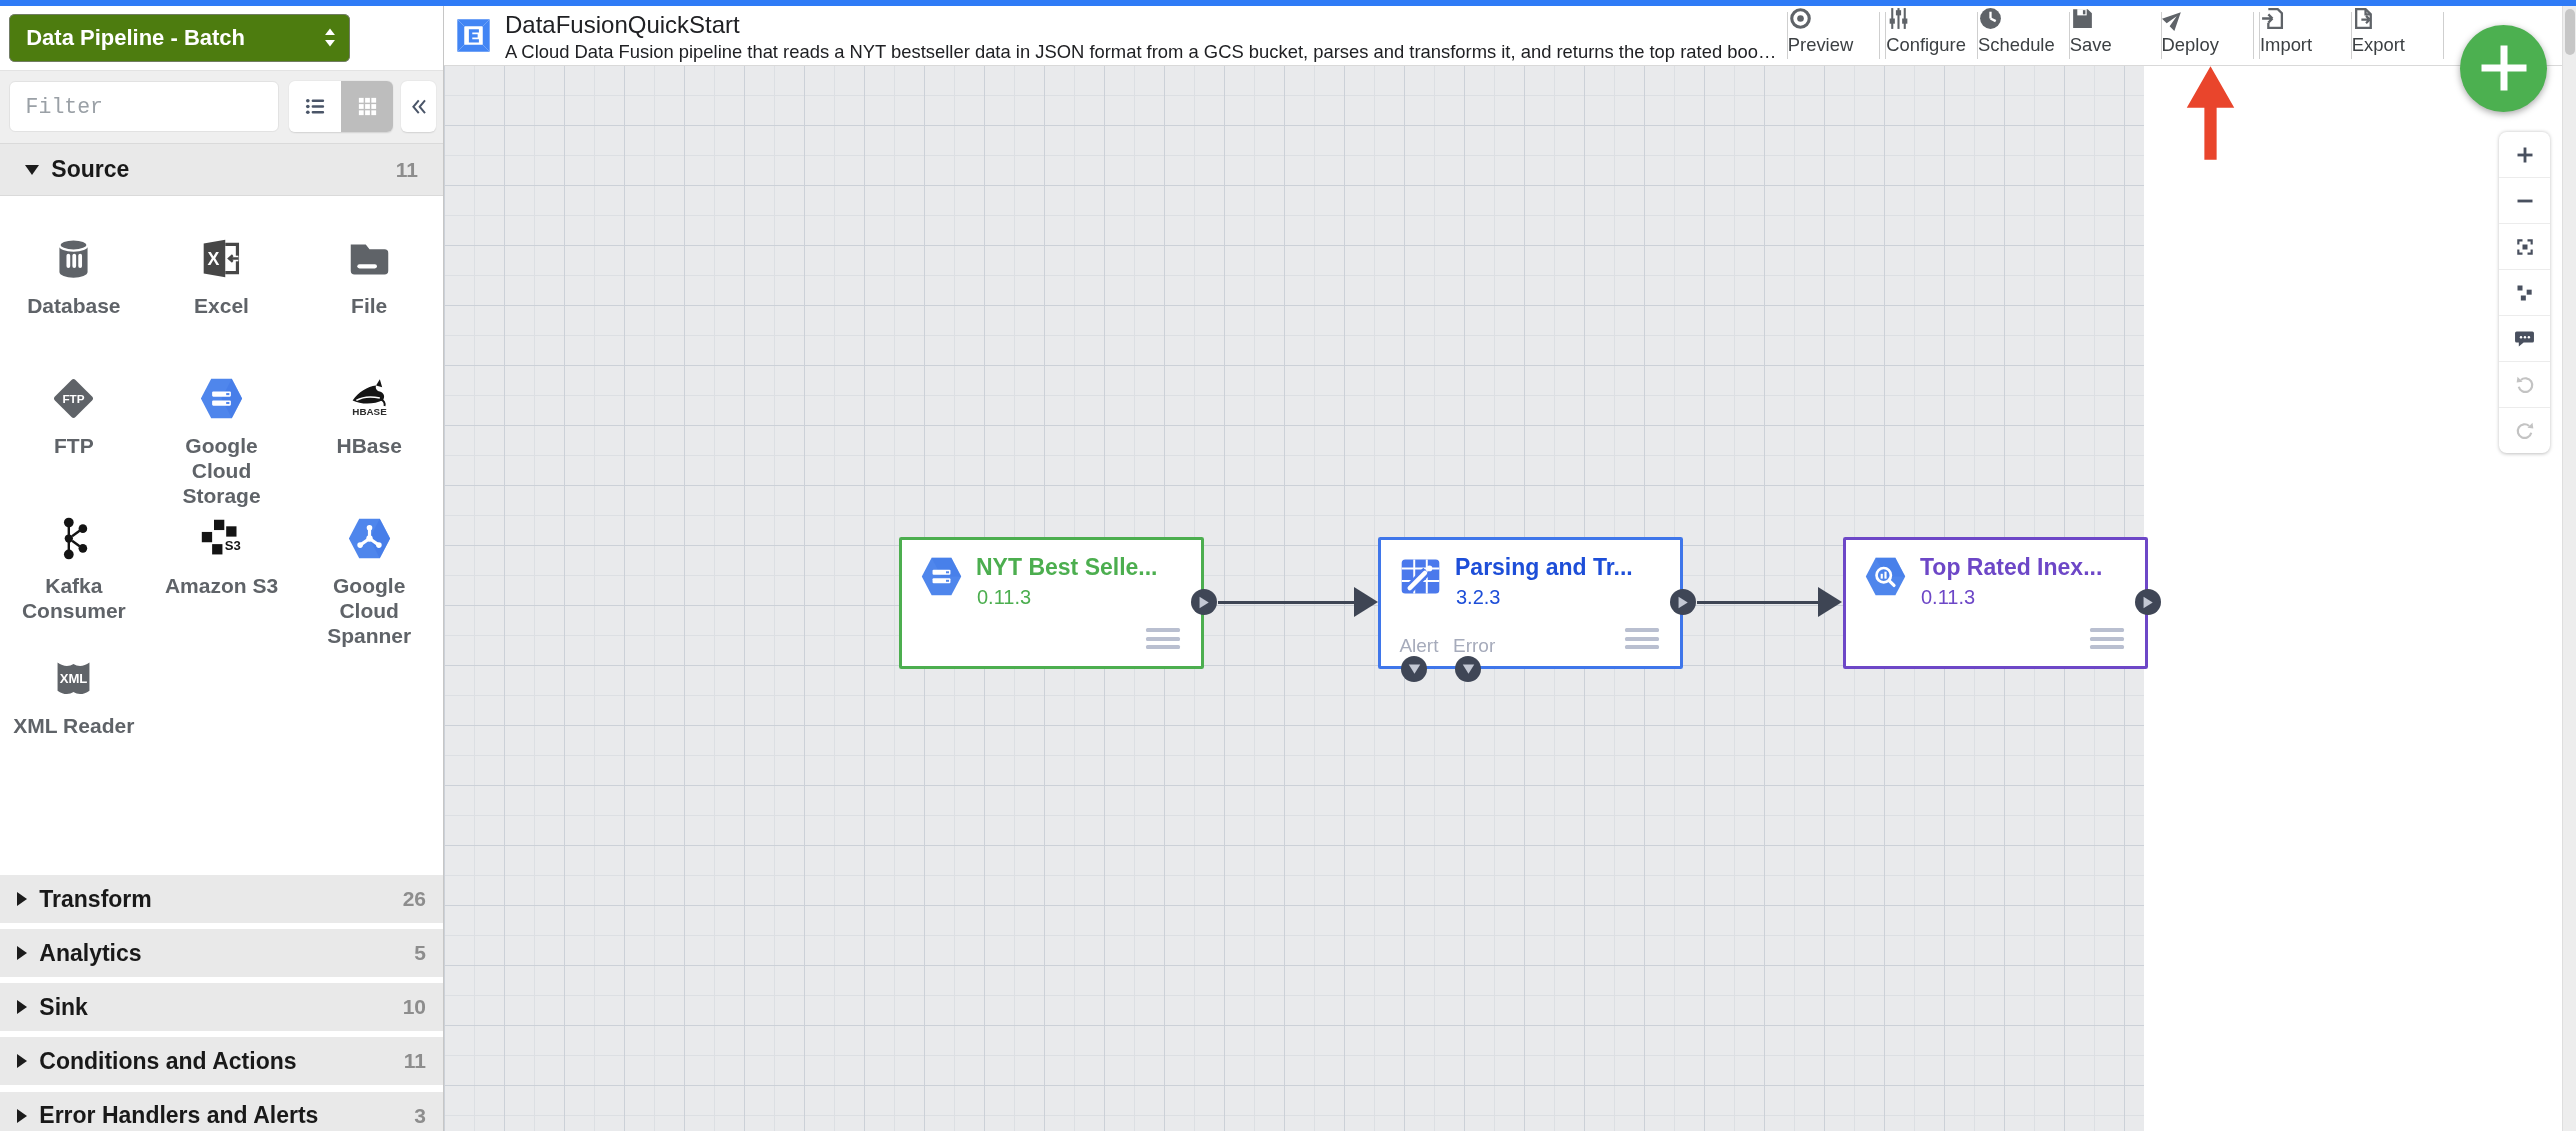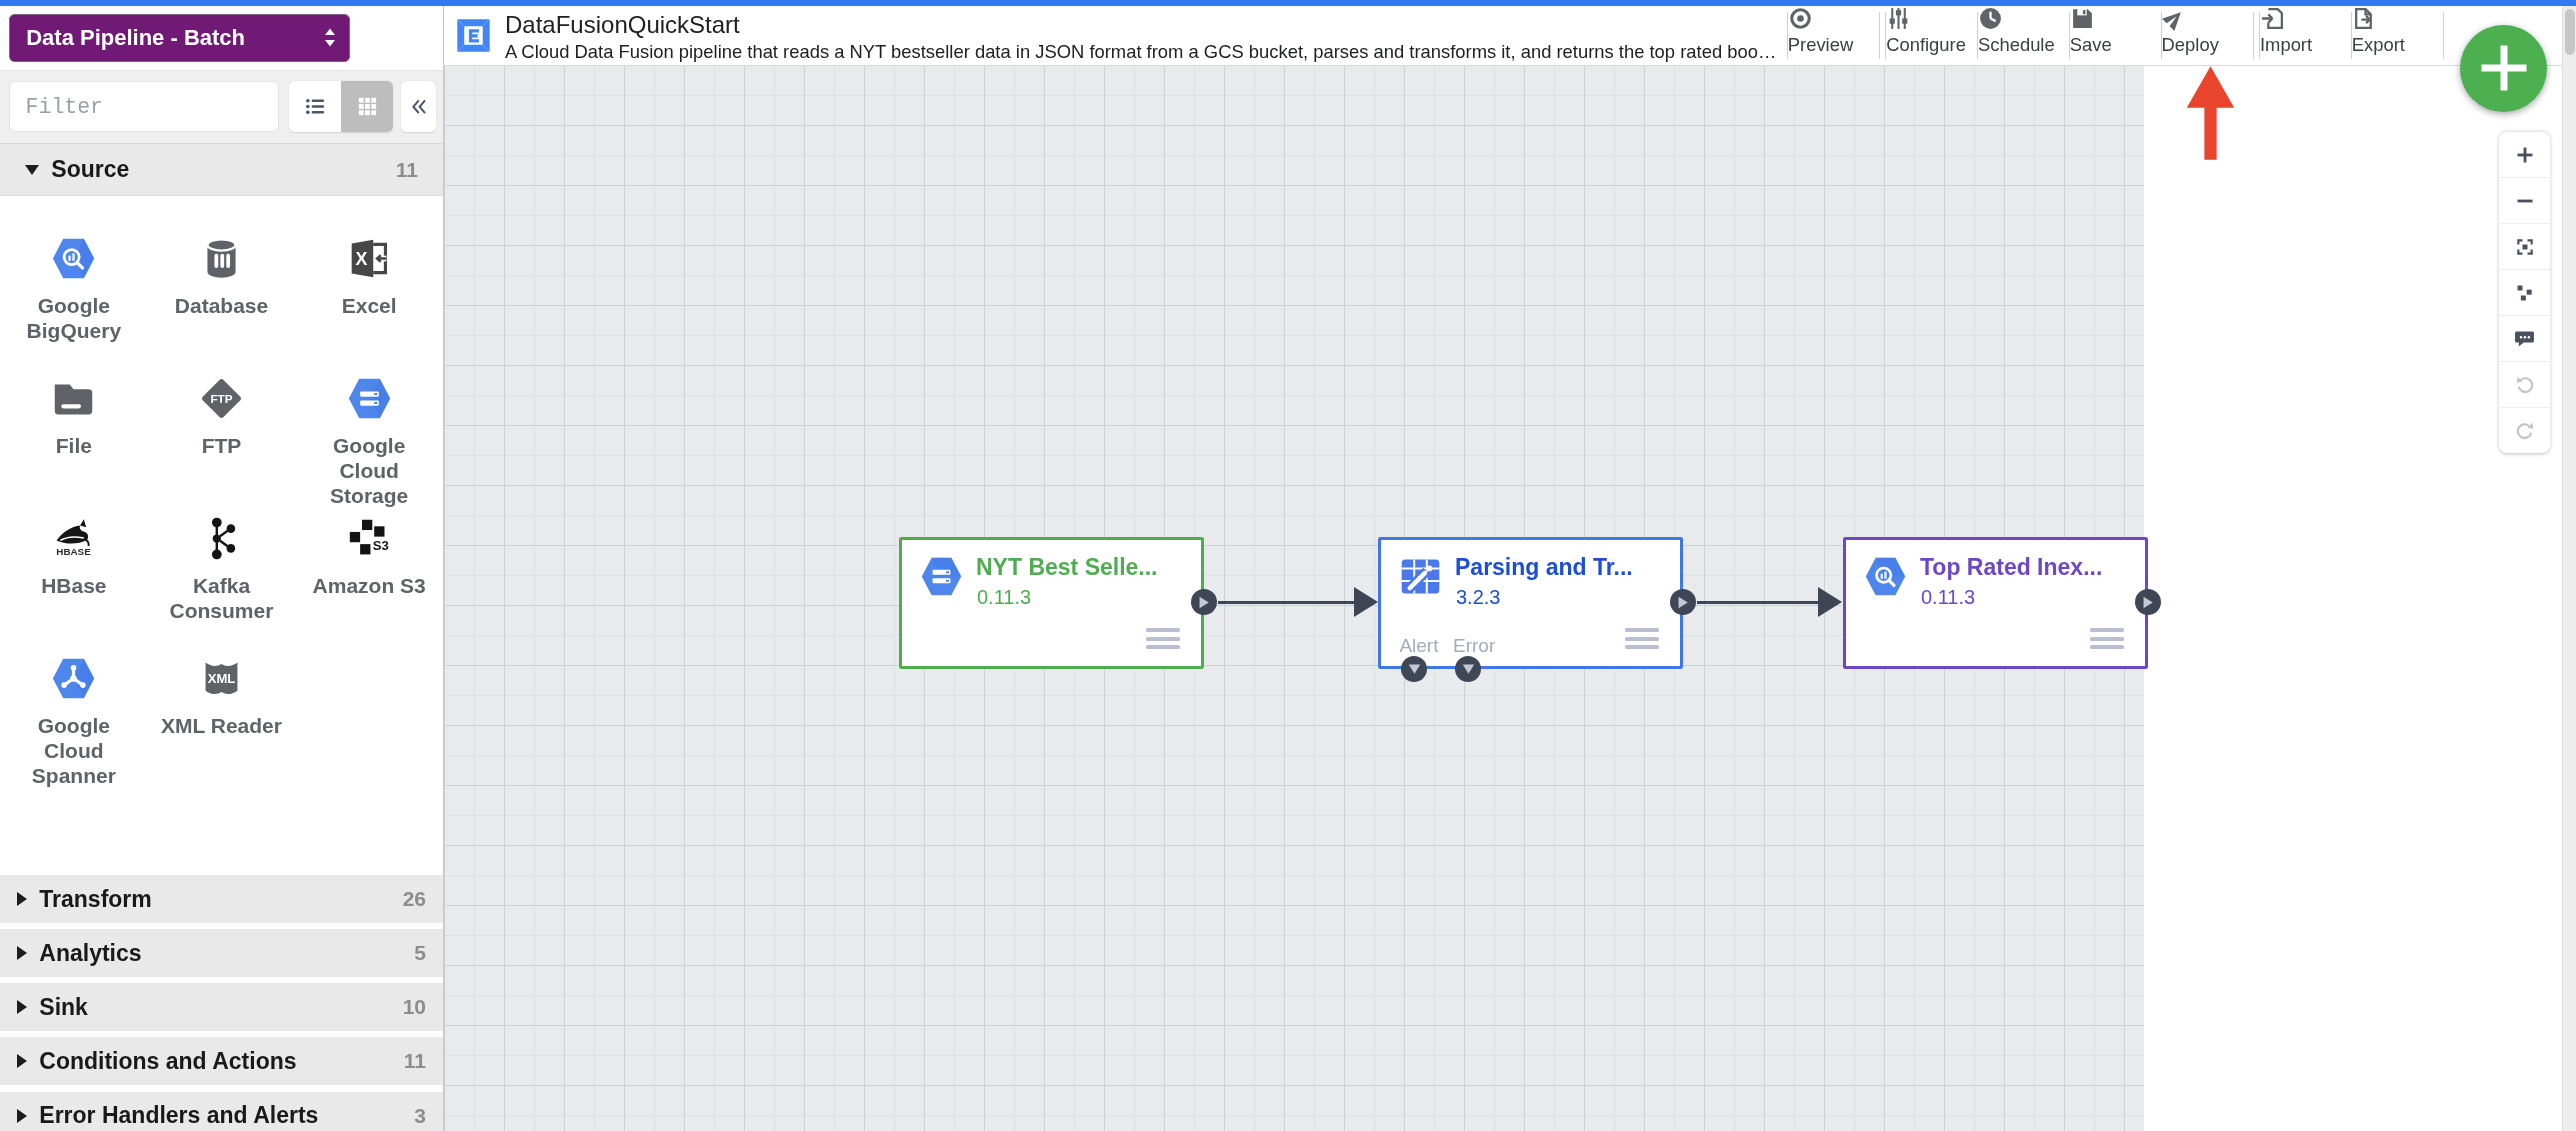--- a/index.html
+++ b/index.html
@@ -52,21 +52,21 @@
 
   
   .scrollstrip{position:absolute;left:2562px;top:6.1px;width:14px;height:1125px;background:#ededed;
                border-left:0.8px solid #dedede;z-index:7}
   .scrollthumb{position:absolute;left:1.5px;top:3.1px;width:10px;height:46px;border-radius:5.4px;background:#c6c6c6}
 
   
   .sidebar{position:absolute;left:0;top:6.1px;width:444px;height:1125px;background:#fff;
            border-right:0.8px solid #c6c6c6;box-sizing:border-box;z-index:8}
   .side-top{height:64px;background:#fff;border-bottom:0.8px solid #e3e3e3;position:relative}
-  .dropdown{position:absolute;left:9.2px;top:7.7px;width:341px;height:48px;background:#701a75;
+  .dropdown{position:absolute;left:9.2px;top:7.7px;width:341px;height:48px;background:#4d7c0f;
             border-radius:6.1px;display:flex;align-items:center;color:#fff;cursor:pointer;
             box-shadow:inset 0 0 0 0.8px #7e7e7e}
   .dropdown .dtxt{font-size:22px;font-weight:700;padding-left:17px}
   .dropdown svg{margin-left:auto;margin-right:10.7px}
 
   .filter-row{height:72px;background:#efefef;border-bottom:0.8px solid #dadada;position:relative}
   .filter-input{position:absolute;left:9.2px;top:10px;width:270px;height:51px;border:0.8px solid #e2e2e2;
                 border-radius:6.1px;font-size:21.5px;padding:0 15.4px;color:#8b5cf6;box-sizing:border-box;outline:none;
                 font-family:Liberation Mono, monospace}
   .filter-input::placeholder{color:#9aa0a6}
@@ -458,33 +458,20 @@
     </div>
 
     <div class="sec-head">
       <span class="tri-down"></span>
       <span class="sec-label">Source</span>
       <span class="sec-count">11</span>
     </div>
 
     <div class="plugin-grid">
 
-      <div class="plug">
-        <span class="picon">
-          <svg viewBox="0 0 48 48">
-              <polygon points="13,3 35,3 46,24 35,45 13,45 2,24" fill="#4f86ec"></polygon>
-            <polygon points="35,3 46,24 35,45 24,24" fill="#4179e8" opacity="0.55"></polygon>
-            <circle cx="22" cy="22.5" r="8" fill="none" stroke="#fff" stroke-width="3"></circle>
-            <rect x="18.6" y="21" width="2.4" height="5.4" fill="#fff"></rect>
-            <rect x="22.8" y="18.6" width="2.4" height="7.8" fill="#fff"></rect>
-            <line x1="28" y1="28.5" x2="33.5" y2="34" stroke="#fff" stroke-width="3.6" stroke-linecap="round"></line>
-            </svg>
-          </span>
-        <div class="plug-label">Google BigQuery</div>
-      </div>
 
       <div class="plug">
         <span class="picon">
           <svg viewBox="0 0 48 48">
               <path d="M9 9.5 a15 6 0 0 1 30 0 v29 a15 6 0 0 1 -30 0 z" fill="#5f6368"></path>
             <ellipse cx="24" cy="9.5" rx="15" ry="6" fill="#5f6368" stroke="#fff" stroke-width="2.4"></ellipse>
             <rect x="16.5" y="19" width="4" height="15" rx="2" fill="#fff"></rect>
             <rect x="22.8" y="19" width="4" height="15" rx="2" fill="#fff"></rect>
             <rect x="29.1" y="19" width="4" height="15" rx="2" fill="#fff"></rect>
             </svg>

